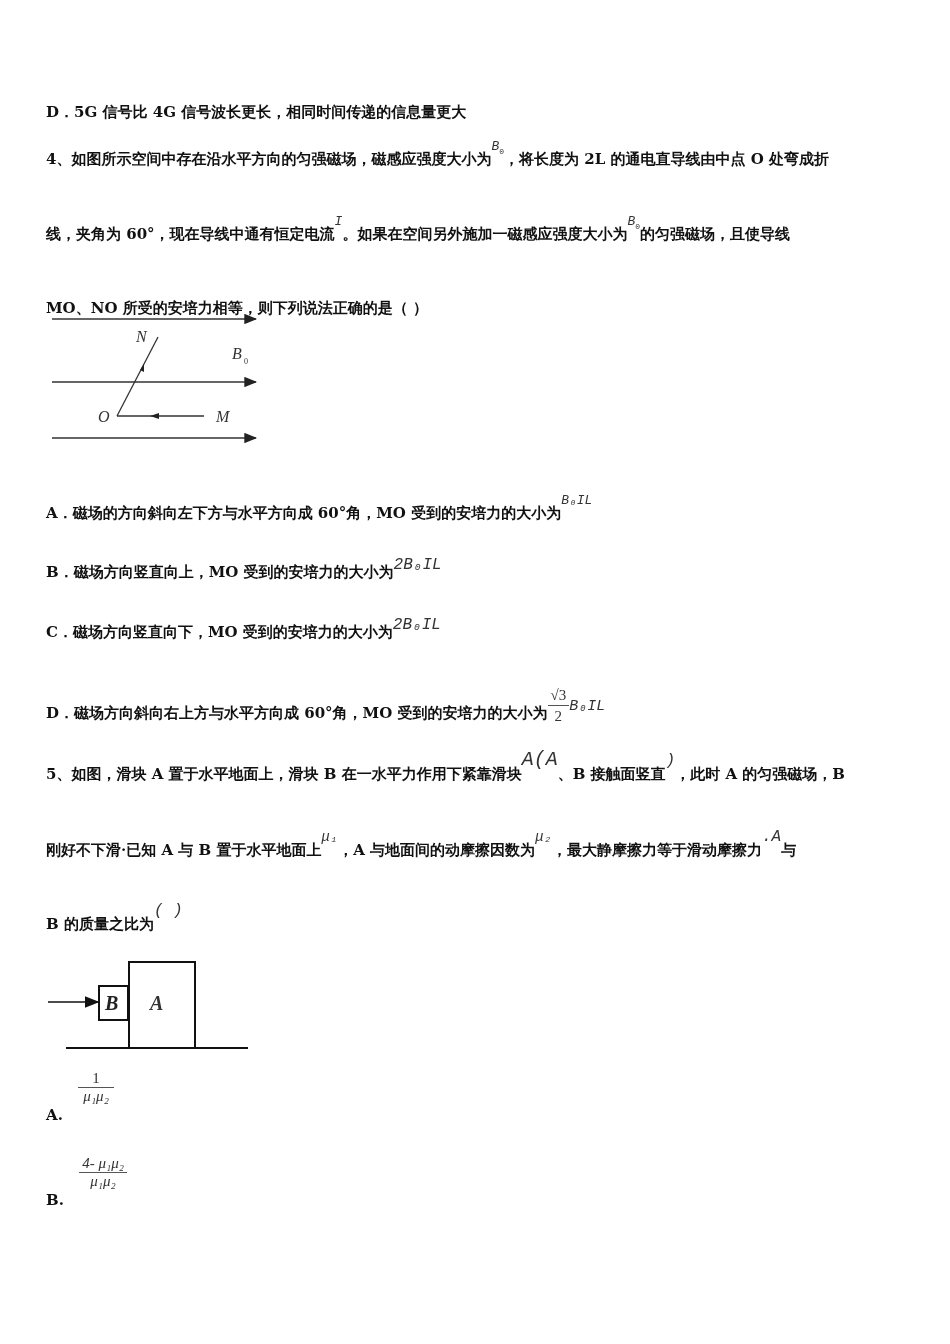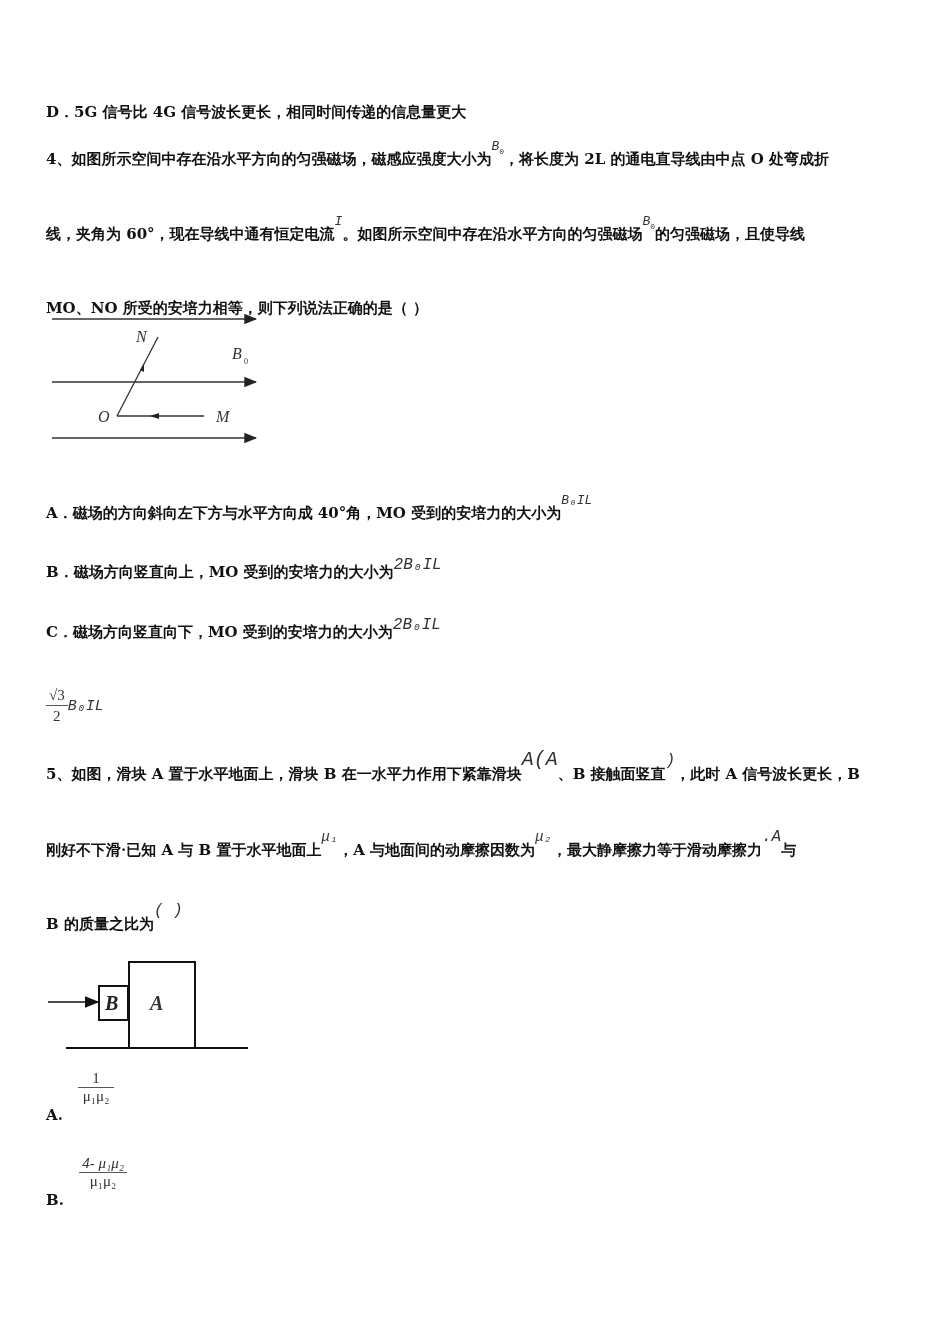--- a/index.html
+++ b/index.html
@@ -5,32 +5,32 @@
   html, body { margin:0; padding:0; background:#ffffff; }
   body { width:950px; height:1344px; position:relative; overflow:hidden;
          font-family:"DejaVu Serif", serif; color:#111; }
   .line { position:absolute; left:46px; font-size:15px; font-weight:bold; white-space:nowrap; line-height:20px; }
   .math { font-family:Liberation Mono, monospace; font-style:italic; font-weight:normal; color:#333; }
   .sup { position:relative; top:-14px; font-size:13px; }
   .sub { font-size:8px; position:relative; top:4px; font-style:normal; }
   .abs { position:absolute; }
   .frac { display:inline-block; vertical-align:middle; text-align:center; font-family:"Liberation Serif", serif; font-weight:normal; color:#333; }
   .frac .num { display:block; border-bottom:1px solid #555; padding:0 3px; font-size:15px; }
-  .frac .den { display:block; font-size:15px; }
+  .frac .den { display:block; font-size:15px; font-style:italic; }
 </style>
 </head>
 <body>
 
 <div class="line" style="top:102px;">D．5G 信号比 4G 信号波长更长，相同时间传递的信息量更大</div>
 
 <div class="line" style="top:149px;">
   <span>4、如图所示空间中存在沿水平方向的匀强磁场，磁感应强度大小为</span><span class="math sup"><span>B</span><span class="sub">0</span></span><span>，将长度为 2L 的通电直导线由中点 O 处弯成折</span>
 </div>
 <div class="line" style="top:224px;">
-  <span>线，夹角为 60°，现在导线中通有恒定电流</span><span class="math sup">I</span><span>。如图所示空间中存在沿水平方向的匀强磁场</span><span class="math sup"><span>B</span><span class="sub">0</span></span><span>的匀强磁场，且使导线</span>
+  <span>线，夹角为 60°，现在导线中通有恒定电流</span><span class="math sup">I</span><span>。如果在空间另外施加一磁感应强度大小为</span><span class="math sup"><span>B</span><span class="sub">0</span></span><span>的匀强磁场，且使导线</span>
 </div>
 <div class="line" style="top:278px;margin-top:20px;">MO、NO 所受的安培力相等，则下列说法正确的是（    ）</div>
 
 <svg class="abs" style="left:46px; top:308px;" width="220" height="140">
   <defs>
     <marker id="arr" markerWidth="10" markerHeight="8" refX="9" refY="4" orient="auto">
       <path d="M0,0 L10,4 L0,8 Z" fill="#222"></path>
     </marker>
   </defs>
   <line x1="6" y1="11" x2="210" y2="11" stroke="#333" stroke-width="1.3" marker-end="url(#arr)"></line>
@@ -41,34 +41,34 @@
   <line x1="71" y1="108" x2="158" y2="108" stroke="#333" stroke-width="1.3"></line>
   <path d="M104,108 L113,105 L113,111 Z" fill="#222"></path>
   <text x="90" y="34" font-family="Liberation Serif, serif" font-style="italic" font-size="16" fill="#333">N</text>
   <text x="52" y="114" font-family="Liberation Serif, serif" font-style="italic" font-size="16" fill="#333">O</text>
   <text x="170" y="114" font-family="Liberation Serif, serif" font-style="italic" font-size="16" fill="#333">M</text>
   <text x="186" y="51" font-family="Liberation Serif, serif" font-style="italic" font-size="16" fill="#333">B</text>
   <text x="198" y="56" font-family="Liberation Serif, serif" font-size="8" fill="#333">0</text>
 </svg>
 
 <div class="line" style="top:503px;">
-  <span>A．磁场的方向斜向左下方与水平方向成 40°角，MO 受到的安培力的大小为</span><span class="math sup" style="font-size:13px;">B₀IL</span>
+  <span>A．磁场的方向斜向左下方与水平方向成 60°角，MO 受到的安培力的大小为</span><span class="math sup" style="font-size:13px;">B₀IL</span>
 </div>
 <div class="line" style="top:562px;">
   <span>B．磁场方向竖直向上，MO 受到的安培力的大小为</span><span class="math sup" style="font-size:16px;top:-8px;">2B₀IL</span>
 </div>
 <div class="line" style="top:622px;">
   <span>C．磁场方向竖直向下，MO 受到的安培力的大小为</span><span class="math sup" style="font-size:16px;top:-8px;">2B₀IL</span>
 </div>
 <div class="line" style="top:693px;">
-  <span class="frac" style="position:relative;top:-8px;"><span class="num">√3</span><span class="den" style="font-style:normal;">2</span></span><span class="math" style="position:relative;top:-8px;font-size:15px;">B₀IL</span>
+  <span>D．磁场方向斜向右上方与水平方向成 60°角，MO 受到的安培力的大小为</span><span class="frac" style="position:relative;top:-8px;"><span class="num">√3</span><span class="den" style="font-style:normal;">2</span></span><span class="math" style="position:relative;top:-8px;font-size:15px;">B₀IL</span>
 </div>
 
 <div class="line" style="top:764px;">
-  <span>5、如图，滑块 A 置于水平地面上，滑块 B 在一水平力作用下紧靠滑块</span><span class="math sup" style="font-size:20px;">A(A</span><span>、B 接触面竖直</span><span class="math sup" style="font-size:16px;">)</span><span>，此时 A 信号波长更长，B</span>
+  <span>5、如图，滑块 A 置于水平地面上，滑块 B 在一水平力作用下紧靠滑块</span><span class="math sup" style="font-size:20px;">A(A</span><span>、B 接触面竖直</span><span class="math sup" style="font-size:16px;">)</span><span>，此时 A 的匀强磁场，B</span>
 </div>
 <div class="line" style="top:840px;">
   <span>刚好不下滑·已知 A 与 B 置于水平地面上</span><span class="math sup" style="font-size:14px;">μ₁</span><span>，A 与地面间的动摩擦因数为</span><span class="math sup" style="font-size:14px;text-align:right;">μ₂</span><span>，最大静摩擦力等于滑动摩擦力</span><span class="math sup" style="font-size:16px;">.A</span><span>与</span>
 </div>
 <div class="line" style="top:914px;">
   <span>B 的质量之比为</span><span class="math sup" style="font-size:16px;">(        )</span>
 </div>
 
 <svg class="abs" style="left:46px; top:955px;" width="210" height="100">
   <defs>

